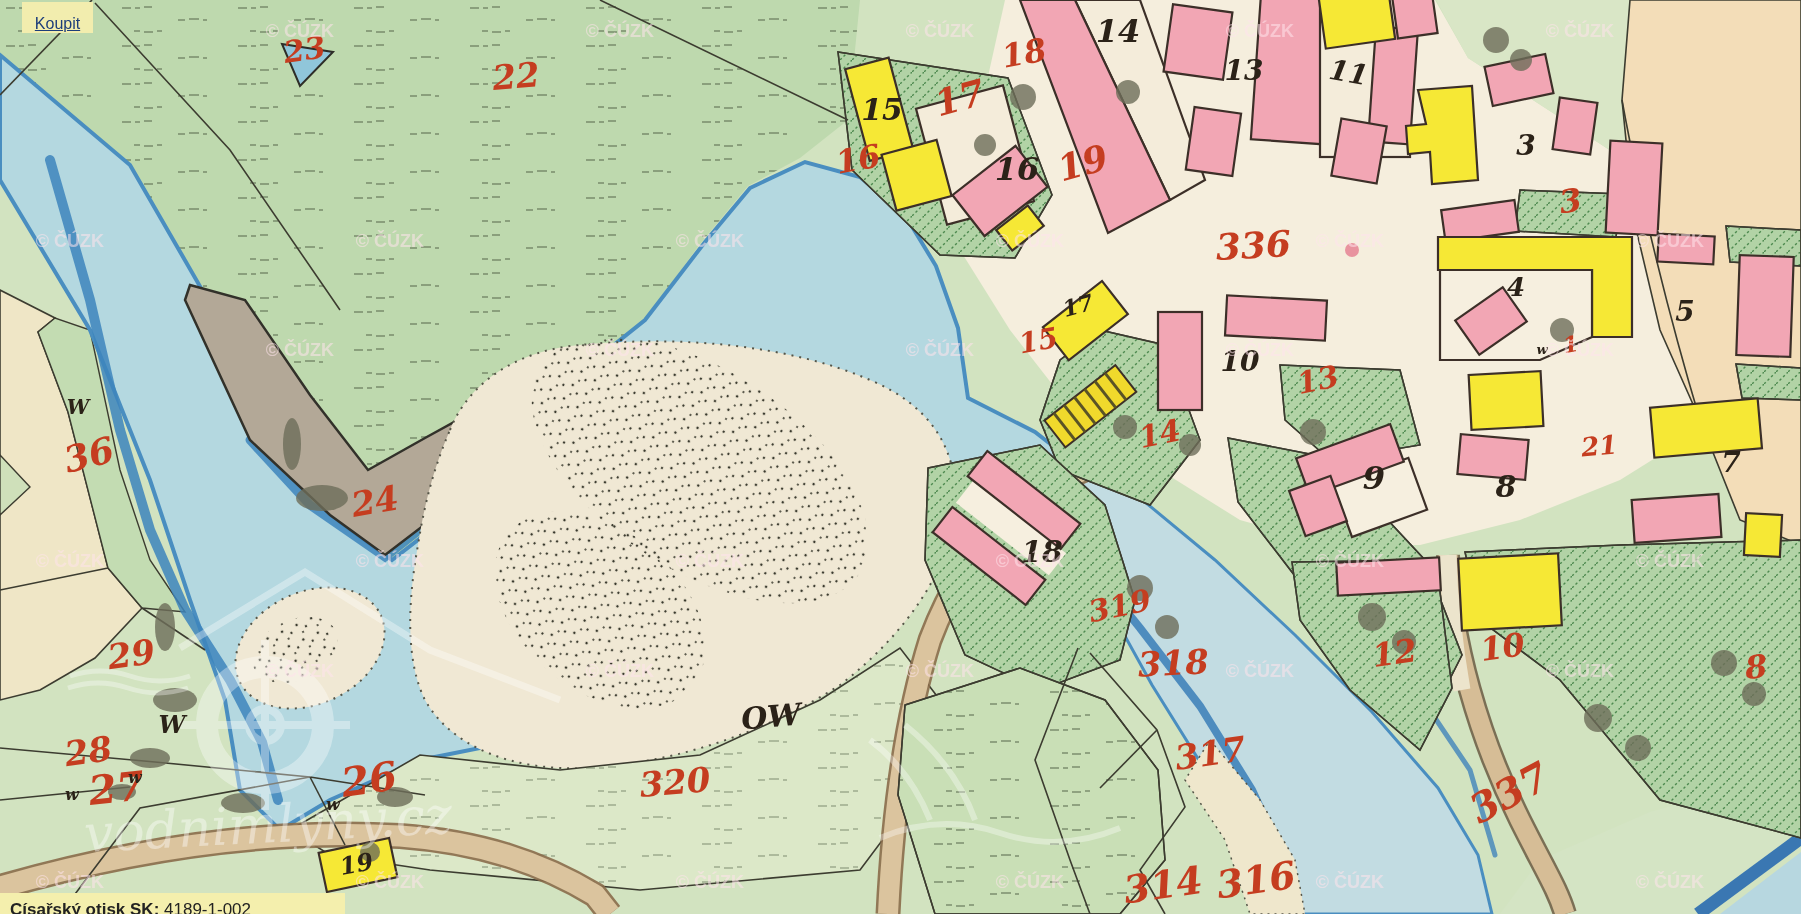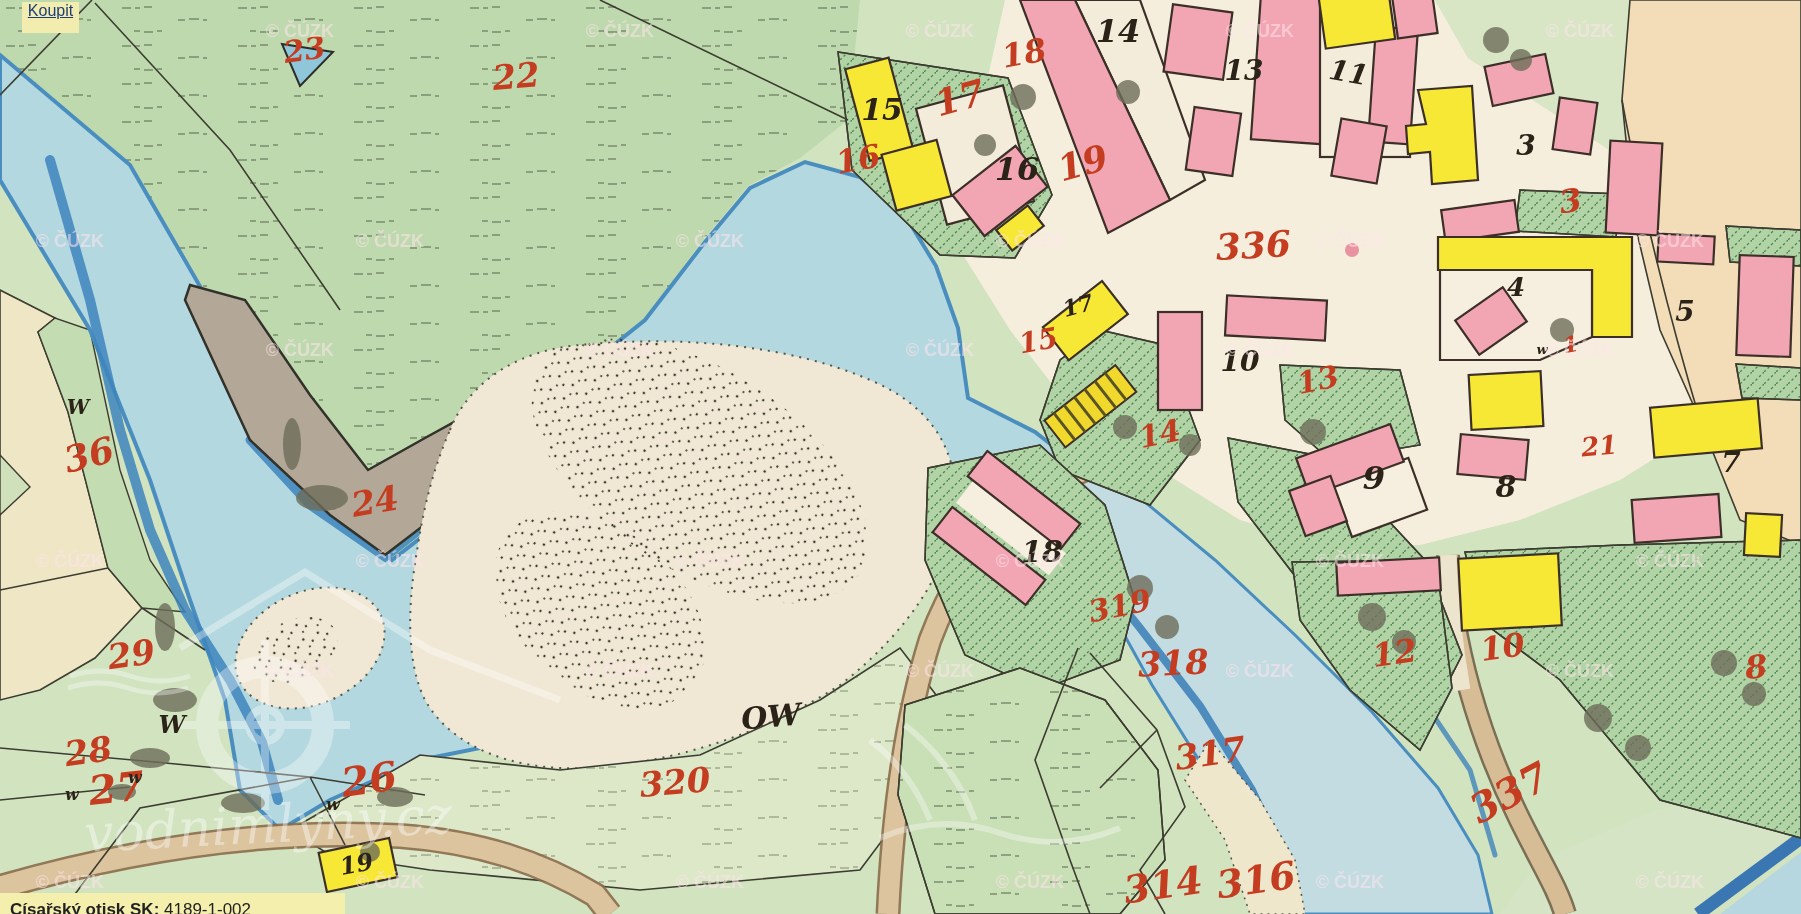--- a/index.html
+++ b/index.html
@@ -1,20 +1,20 @@
 <!DOCTYPE html>
 <html><head>
 <meta charset="utf-8">
 <style>
   html,body{margin:0;padding:0;background:#222;}
   .stage{position:relative;width:1801px;height:914px;overflow:hidden;background:#d2e3c0;
          font-family:"Liberation Sans",sans-serif;}
   .stage svg{position:absolute;left:0;top:0;}
-  .buy-box{position:absolute;left:22px;top:2px;width:57px;height:31px;background:#f2edae;
-           display:flex;align-items:flex-start;justify-content:center;z-index:40;}
+  .buy-box{position:absolute;left:22px;top:2px;width:71px;height:31px;background:#f2edae;
+           display:flex;align-items:flex-end;justify-content:center;z-index:40;}
   .buy-box a{color:#1d3d7a;font-size:16px;text-decoration:underline;cursor:pointer;}
   .info-bar{position:absolute;left:0;top:893px;width:345px;height:48px;background:#f4efad;
             z-index:40;padding:7px 0 0 10px;box-sizing:border-box;font-size:17px;color:#222;
             white-space:nowrap;}
   .info-bar b{font-weight:bold;}
   text{user-select:none;}
   .redlbl{font-family:"DejaVu Serif",serif;font-style:italic;font-weight:bold;fill:#c53d20;}
   .blklbl{font-family:"DejaVu Serif",serif;font-style:italic;font-weight:bold;fill:#2b2218;}
   .wm{font-family:"Liberation Sans",sans-serif;font-weight:bold;font-size:18px;
       fill:#ffe4ec;opacity:.55;}

